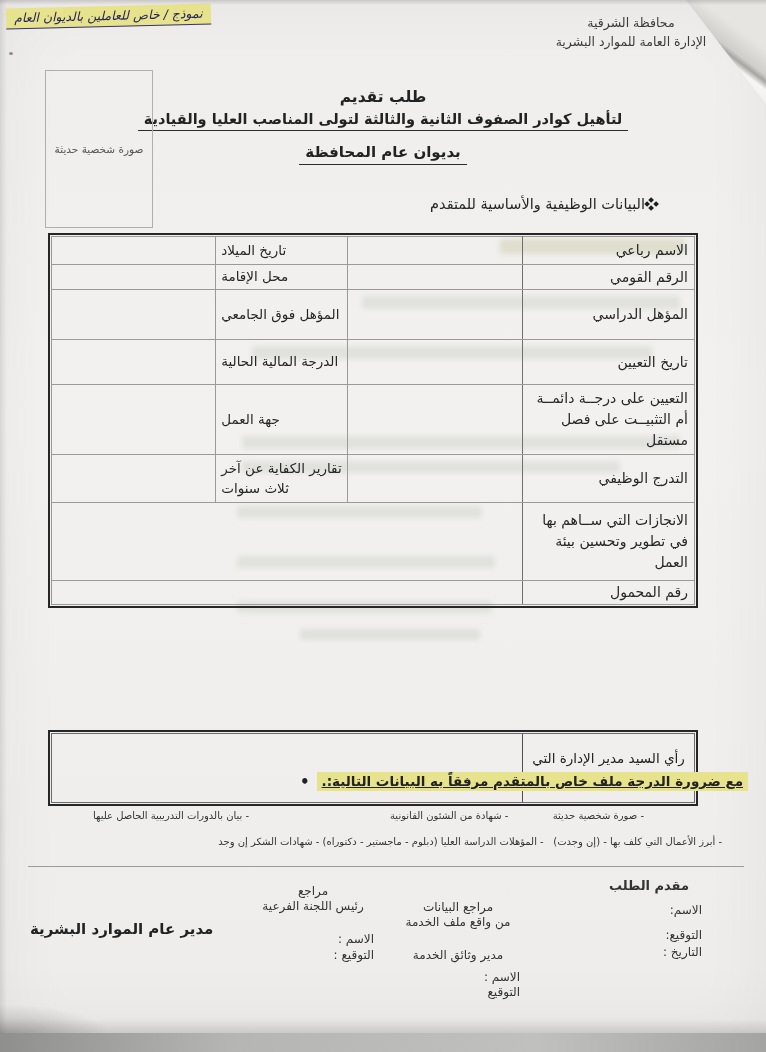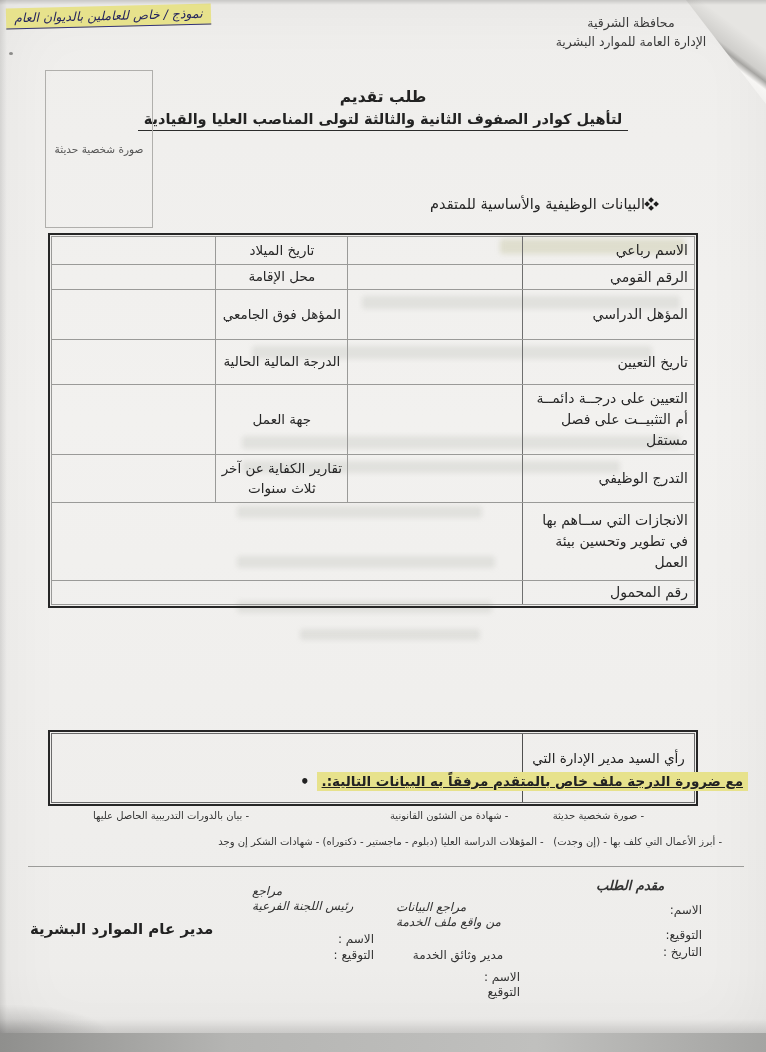--- a/index.html
+++ b/index.html
@@ -62,21 +62,21 @@
   .dcluster i:nth-child(2){top:4.4px;left:8.8px;}
   .dcluster i:nth-child(3){top:8.8px;left:4.4px;}
   .dcluster i:nth-child(4){top:4.4px;left:0;}
 
   
   .tframe{position:absolute;left:48px;top:233px;width:650px;box-sizing:border-box;
     border:2px solid var(--table-border,#262626);padding:1px;}
   .tframe table{width:100%;border-collapse:collapse;border:1px solid #6b6b6b;table-layout:fixed;}
   .tframe td{border:1px solid #9a9a98;vertical-align:middle;color:#262626;}
   td.lab{font-size:14px;text-align:right;padding:1px 6px;border-left:1px solid #6f6f6f;line-height:1.5;}
-  td.mid{font-size:13.5px;text-align:center;padding:1px 5px;line-height:1.45;}
+  td.mid{font-size:13.5px;text-align:left;padding:1px 5px;line-height:1.45;}
   td.emp{background:transparent;}
   .c-lab{width:172px;}.c-d2{width:174px;}.c-mid{width:132px;}.c-d1{width:164px;}
   tr.r1{height:28px;}tr.r2{height:25px;}tr.r3{height:50px;}tr.r4{height:45px;}
   tr.r5{height:45px;}tr.r6{height:70px;}tr.r7{height:48px;}tr.r8{height:47px;}
   tr.r9{height:78px;}tr.r10{height:20px;}
 
   
   .opframe{position:absolute;left:48px;top:696px;width:650px;height:76px;box-sizing:border-box;
     border:2px solid var(--table-border,#262626);padding:1px;margin-top:34px;}
   .opin{display:flex;direction:rtl;height:100%;border:1px solid #6b6b6b;box-sizing:border-box;}
@@ -95,21 +95,21 @@
   .att{position:absolute;top:810px;direction:rtl;font-size:10px;color:#333;white-space:nowrap;}
   .att1a{right:122px;}
   .att1b{left:390px;}
   .att1c{left:93px;}
   .att2{top:836px;right:44px;}
 
   .hr1{position:absolute;top:866px;left:28px;width:716px;height:1px;background:#9b9b99;}
 
   
   .sig{position:absolute;direction:rtl;font-size:12px;color:#333;line-height:15px;}
-  .sig .sig-title{text-align:left;font-style:italic;}
+  .sig .sig-title{text-align:center;}
   .sig .fld{text-align:right;}
   .sig-applicant{right:64px;top:878px;width:106px;}
   .sig-applicant .sig-title{font-weight:bold;font-size:13px;margin-bottom:10px;}
   .sig-applicant .f1{margin-bottom:10px;}
   .sig-applicant .f2{margin-bottom:2px;}
   .sig-data{left:396px;top:900px;width:124px;}
   .sig-data .role{text-align:center;margin-top:18px;}
   .sig-data .f0{margin-top:7px;}
   .sig-comm{left:252px;top:884px;width:122px;}
   .sig-comm .f0{margin-top:18px;}
@@ -136,20 +136,21 @@
     <span class="hl">نموذج / خاص للعاملين بالديوان العام</span>
   </div>
 
   <div class="letterhead">
     <div>محافظة الشرقية</div>
     <div>الإدارة العامة للموارد البشرية</div>
   </div>
 
   <div class="t t1">طلب تقديم</div>
   <div class="t t2"><span class="ul">لتأهيل كوادر الصفوف الثانية والثالثة لتولى المناصب العليا والقيادية</span></div>
+  <div class="t t3"><span class="ul">بديوان عام المحافظة</span></div>
 
   <div class="photo">
     <span>صورة شخصية حديثة</span>
   </div>
 
   <div class="sect">
     <span class="dcluster">
         <i></i>
         <i></i>
         <i></i>

